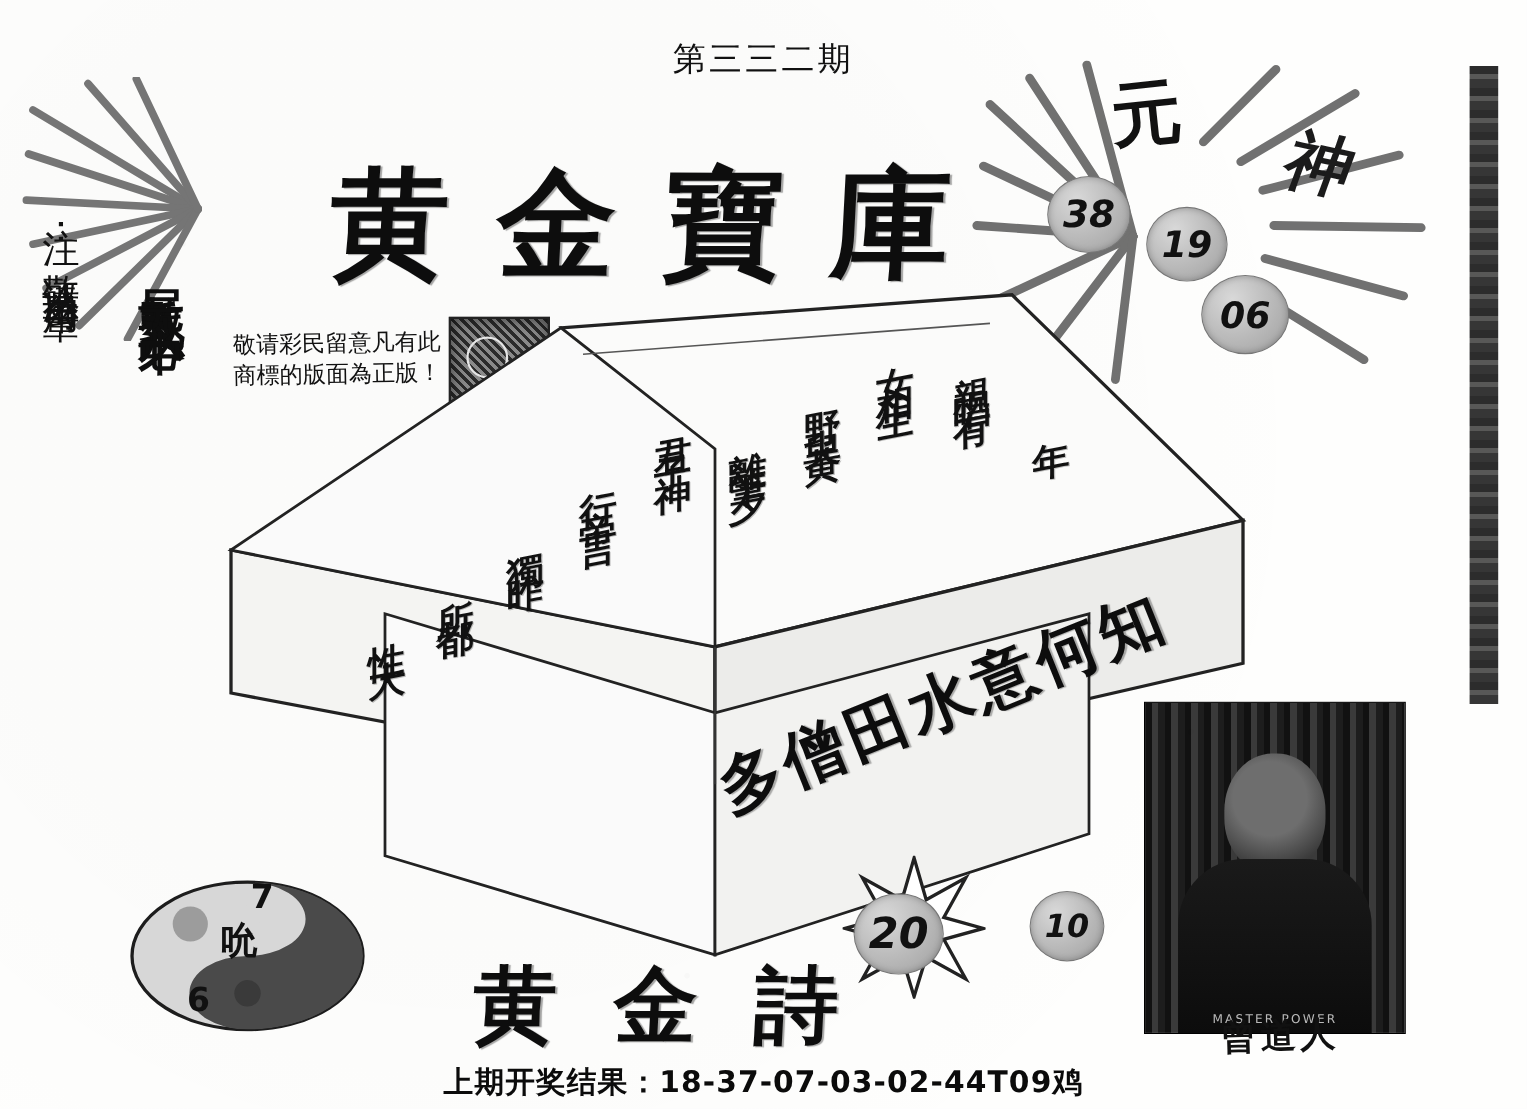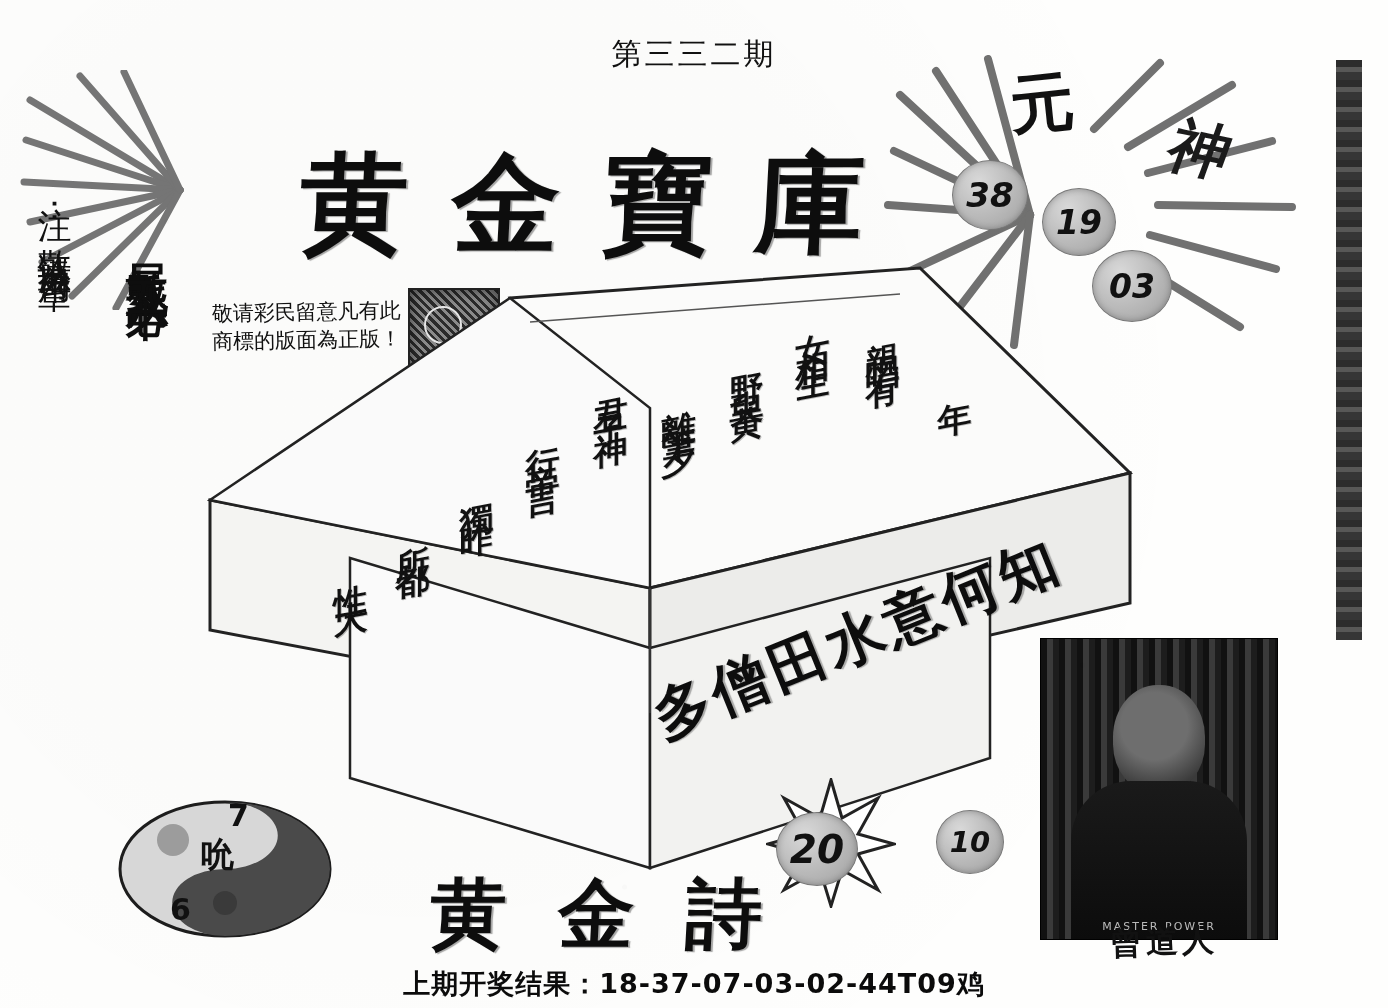--- a/index.html
+++ b/index.html
@@ -270,21 +270,21 @@
 
   <div class="abs brush-title">
     <span>黄</span>
     <span>金</span>
     <span>寶</span>
     <span>庫</span>
   </div>
 
   <div class="abs ball b38">38</div>
   <div class="abs ball b19">19</div>
-  <div class="abs ball b03">03</div>
+  <div class="abs ball b03">06</div>
 
   <div class="abs note-col">注：敬请认准公司用章</div>
   <div class="abs tail-col">尾數九五八必中</div>
 
   <div class="abs tm-note">敬请彩民留意凡有此商標的版面為正版！</div>
   <div class="abs tm-stamp">
     <span class="flower f1"></span>
     <span class="flower f2"></span>
     <span class="flower f3"></span>
   </div>

